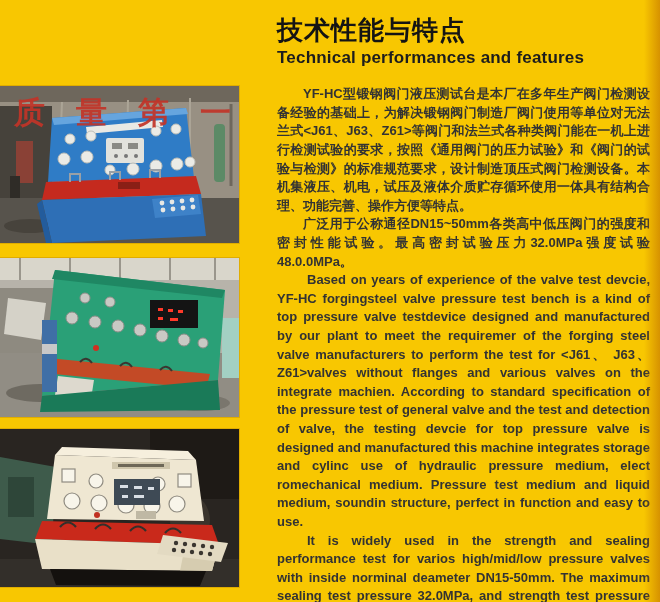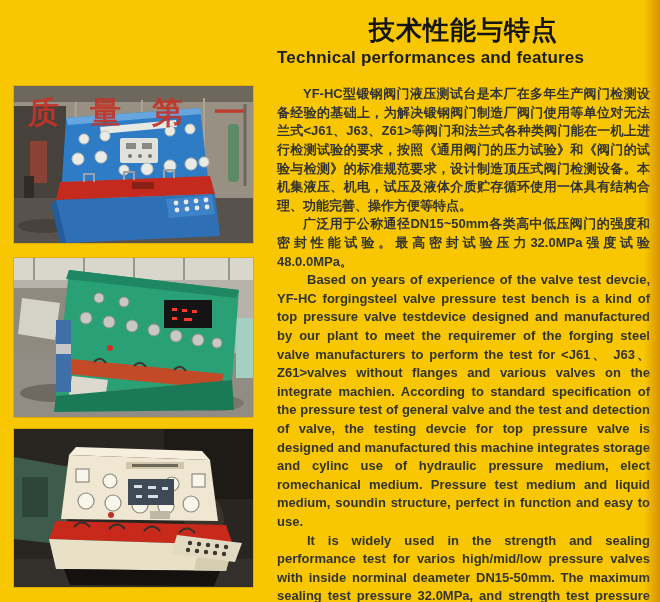--- a/index.html
+++ b/index.html
@@ -1,31 +1,31 @@
 <!DOCTYPE html>
 <html><head>
 <meta charset="utf-8">
 <style>
   html,body{margin:0;padding:0;}
   body{width:660px;height:602px;overflow:hidden;font-family:"Liberation Sans","DejaVu Sans",sans-serif;}
   .page{position:relative;width:660px;height:602px;background:#F8C701;overflow:hidden;}
   .edge-shade{position:absolute;top:0;right:0;width:16px;height:602px;
     background:linear-gradient(to right, rgba(222,154,0,0), rgba(196,118,0,0.65));pointer-events:none;}
-  .photo-col{position:absolute;left:14px;top:0;width:263px;height:602px;}
+  .photo-col{position:absolute;left:0;top:0;width:263px;height:602px;}
   figure.photo{margin:0;position:absolute;left:0;width:239px;overflow:hidden;
     box-shadow:0 0 0 1px rgba(150,95,0,0.25);}
   #photo1{top:86px;height:157px;}
   #photo2{top:258px;height:159px;}
   #photo3{top:429px;height:158px;}
   figure.photo svg{display:block;width:100%;height:100%;}
   .wall-slogan{position:absolute;top:6px;left:0;width:239px;padding-left:14px;box-sizing:border-box;
     font-size:31px;font-weight:bold;letter-spacing:31px;color:#C23428;white-space:nowrap;
     font-family:"Liberation Sans","DejaVu Sans",sans-serif;opacity:.92;}
   .text-col{position:absolute;left:277px;top:16px;width:373px;color:#2e2e2e;}
-  .text-col h1{margin:0;font-size:26px;line-height:1.15;font-weight:bold;color:#141414;letter-spacing:1px;text-align:center;}
+  .text-col h1{margin:0;font-size:26px;line-height:1.15;font-weight:bold;color:#141414;letter-spacing:1px;}
   .text-col h2{margin:2px 0 0 0;font-size:17px;line-height:1.2;font-weight:bold;color:#1d1d1d;letter-spacing:0.2px;}
   .text-col p{margin:0;font-size:13px;line-height:18.6px;text-align:justify;font-weight:bold;color:#333;}
   .text-col p.zh{text-indent:26px;}
   .text-col p.en{text-indent:30px;}
   .text-col p.first{margin-top:17px;}
 </style>
 </head>
 <body>
 
 <div class="page">

